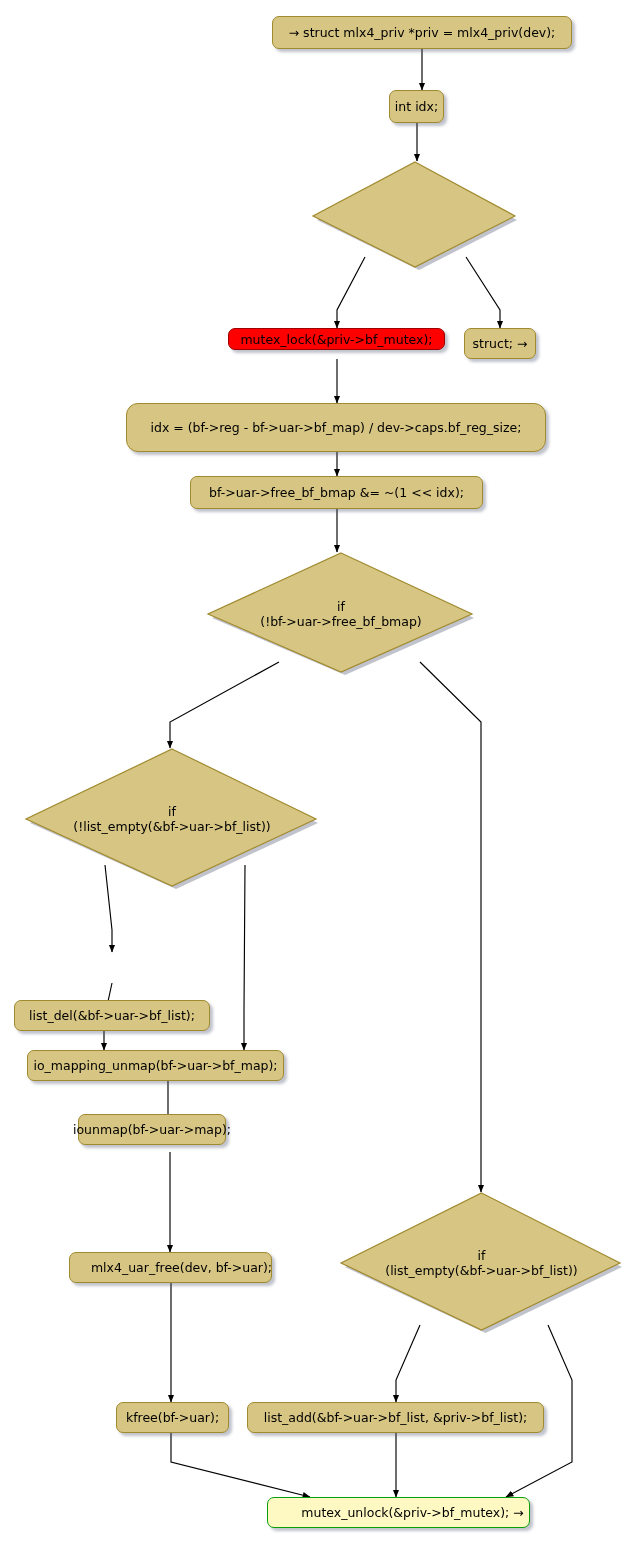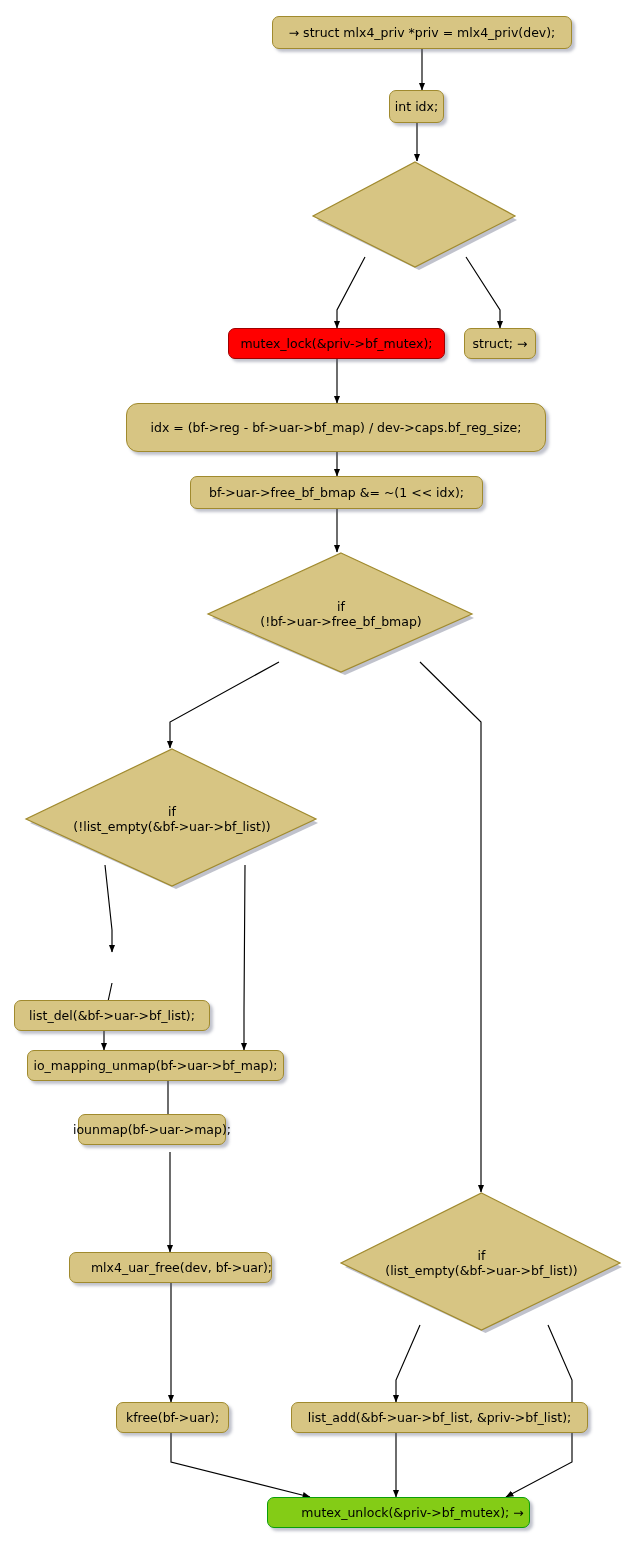--- a/index.html
+++ b/index.html
@@ -42,21 +42,21 @@
     border-radius: 7px;
     background: #d7c583;
     box-shadow: 3px 3px 3px rgba(90, 95, 120, 0.38);
     padding: 0 9px;
   }
   .node.rect.accent-red {
     background: #ff0000;
     border-color: #9e0000;
   }
   .node.rect.accent-green {
-    background: #84cc16;
+    background: #fef9c3;
     border-color: #0a9e0a;
     padding-left: 37px;
   }
   .node.diamond {
     background: transparent;
     border: none;
     box-shadow: none;
   }
   .node.diamond .dshape {
     position: absolute;
@@ -105,21 +105,21 @@
         <polyline points="396,1433 396,1497" fill="none" stroke="#000000" stroke-width="1.15" marker-end="url(#arrowhead)"></polyline>
       </g>
   </svg>
   <div id="node-group">
       <div class="node rect" style="left: 272px; top: 16px; width: 300px; height: 33px;"><span>→ struct mlx4_priv *priv = mlx4_priv(dev);</span></div>
       <div class="node rect" style="left: 389px; top: 90px; width: 55px; height: 33px;"><span>int idx;</span></div>
       <div class="node diamond" style="left: 311px; top: 161px; width: 208px; height: 110px;"><svg class="dshape" viewBox="0 0 208 110" preserveAspectRatio="none">
           <polygon points="108,6 206,59 108,109 6,59" fill="rgba(90,95,120,0.38)"></polygon>
           <polygon points="104,1 204,55 104,106 2,55" fill="#d7c583" stroke="#a08a2e" stroke-width="1.2"></polygon>
         </svg></div>
-      <div class="node rect accent-red" style="left: 228px; top: 328px; width: 217px; height: 31px;"><span>mutex_lock(&amp;priv-&gt;bf_mutex);</span></div>
+      <div class="node rect accent-red" style="left: 228px; top: 328px; width: 217px; height: 22px;"><span>mutex_lock(&amp;priv-&gt;bf_mutex);</span></div>
       <div class="node rect" style="left: 464px; top: 328px; width: 72px; height: 31px;"><span>struct; →</span></div>
       <div class="node rect" style="left: 126px; top: 403px; width: 420px; height: 49px; border-radius: 12px;"><span>idx = (bf-&gt;reg - bf-&gt;uar-&gt;bf_map) / dev-&gt;caps.bf_reg_size;</span></div>
       <div class="node rect" style="left: 190px; top: 476px; width: 293px; height: 33px;"><span>bf-&gt;uar-&gt;free_bf_bmap &amp;= ~(1 &lt;&lt; idx);</span></div>
       <div class="node diamond" style="left: 206px; top: 552px; width: 270px; height: 124px;"><svg class="dshape" viewBox="0 0 270 124" preserveAspectRatio="none">
           <polygon points="139,6 268,66 139,123 6,66" fill="rgba(90,95,120,0.38)"></polygon>
           <polygon points="135,1 266,62 135,120 2,62" fill="#d7c583" stroke="#a08a2e" stroke-width="1.2"></polygon>
         </svg><span class="dlabel">if
 (!bf-&gt;uar-&gt;free_bf_bmap)</span></div>
       <div class="node diamond" style="left: 24px; top: 748px; width: 296px; height: 142px;"><svg class="dshape" viewBox="0 0 296 142" preserveAspectRatio="none">
           <polygon points="152,6 294,75 152,141 6,75" fill="rgba(90,95,120,0.38)"></polygon>
@@ -129,16 +129,16 @@
       <div class="node rect" style="left: 14px; top: 952px; width: 196px; height: 31px; margin-top: 48px;"><span>list_del(&amp;bf-&gt;uar-&gt;bf_list);</span></div>
       <div class="node rect" style="left: 27px; top: 1050px; width: 257px; height: 31px;"><span>io_mapping_unmap(bf-&gt;uar-&gt;bf_map);</span></div>
       <div class="node rect" style="left: 78px; top: 1114px; width: 148px; height: 31px;"><span>iounmap(bf-&gt;uar-&gt;map);</span></div>
       <div class="node rect" style="left: 69px; top: 1252px; width: 203px; height: 31px; padding-left: 31px;"><span>mlx4_uar_free(dev, bf-&gt;uar);</span></div>
       <div class="node diamond" style="left: 339px; top: 1192px; width: 285px; height: 142px;"><svg class="dshape" viewBox="0 0 285 142" preserveAspectRatio="none">
           <polygon points="146.5,6 283,75 146.5,141 6,75" fill="rgba(90,95,120,0.38)"></polygon>
           <polygon points="142.5,1 281,71 142.5,138 2,71" fill="#d7c583" stroke="#a08a2e" stroke-width="1.2"></polygon>
         </svg><span class="dlabel">if
 (list_empty(&amp;bf-&gt;uar-&gt;bf_list))</span></div>
       <div class="node rect" style="left: 116px; top: 1402px; width: 113px; height: 31px;"><span>kfree(bf-&gt;uar);</span></div>
-      <div class="node rect" style="left: 247px; top: 1402px; width: 297px; height: 31px; margin-left: 44px;"><span>list_add(&amp;bf-&gt;uar-&gt;bf_list, &amp;priv-&gt;bf_list);</span></div>
+      <div class="node rect" style="left: 247px; top: 1402px; width: 297px; height: 31px;"><span>list_add(&amp;bf-&gt;uar-&gt;bf_list, &amp;priv-&gt;bf_list);</span></div>
       <div class="node rect accent-green" style="left: 267px; top: 1497px; width: 263px; height: 31px;"><span>mutex_unlock(&amp;priv-&gt;bf_mutex); →</span></div>
     </div>
 </div>
 
 </body></html>

